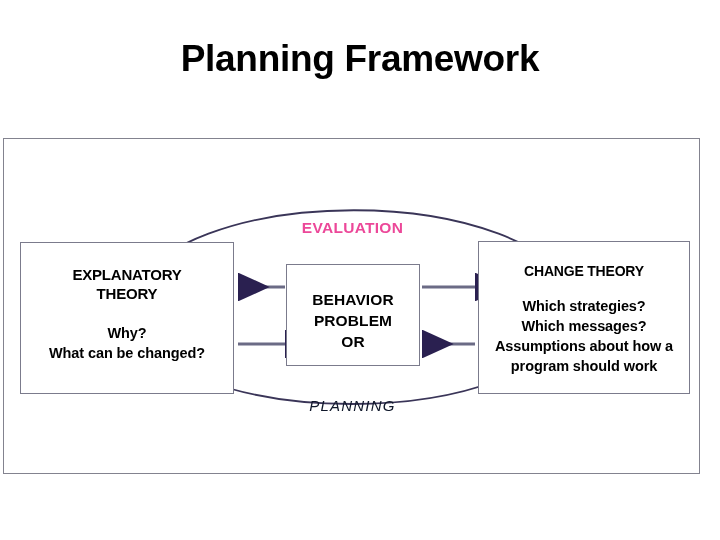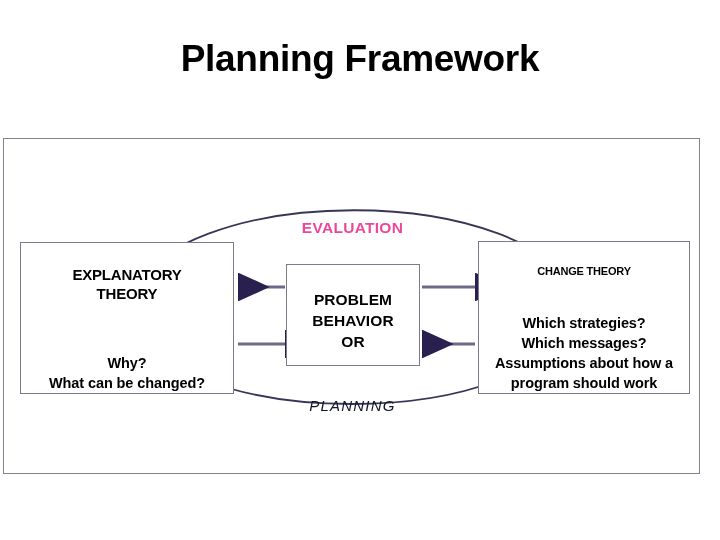--- a/index.html
+++ b/index.html
@@ -54,21 +54,21 @@
 
   
   .node-box {
     position: absolute;
     border: 1px solid #7b7b8c;
     box-sizing: border-box;
     background: #ffffff;
     display: flex;
     flex-direction: column;
     align-items: center;
-    justify-content: space-between;
+    justify-content: flex-start;
     color: #000000;
     z-index: 3;
   }
 
   #box-explanatory {
     left: 16px;
     top: 103px;
     width: 214px;
     height: 152px;
     padding-top: 22px;
@@ -91,21 +91,21 @@
 
   .box-heading {
     font-size: 15px;
     font-weight: bold;
     line-height: 19px;
     text-align: center;
     letter-spacing: -0.2px;
     white-space: pre-line;
   }
   .box-heading.small {
-    font-size: 11px;
+    font-size: 14px;
     line-height: 21px;
   }
   .box-body {
     font-size: 14.5px;
     font-weight: bold;
     line-height: 20px;
     text-align: center;
     white-space: pre-line;
     margin-top: 20px;
     letter-spacing: -0.1px;
@@ -185,22 +185,22 @@
   <div id="label-planning" class="cycle-label">PLANNING</div>
 
   <div id="box-explanatory" class="node-box">
     <div class="box-heading">EXPLANATORY
 THEORY</div>
     <div class="box-body">Why?
 What can be changed?</div>
   </div>
 
   <div id="box-problem" class="node-box">
+    <div class="center-line">BEHAVIOR</div>
     <div class="center-line">PROBLEM</div>
-    <div class="center-line">BEHAVIOR</div>
     <div class="center-line">OR</div>
   </div>
 
   <div id="box-change" class="node-box">
     <div class="box-heading small">CHANGE THEORY</div>
     <div class="box-body">Which strategies?
 Which messages?
 Assumptions about how a
 program should work</div>
   </div>

